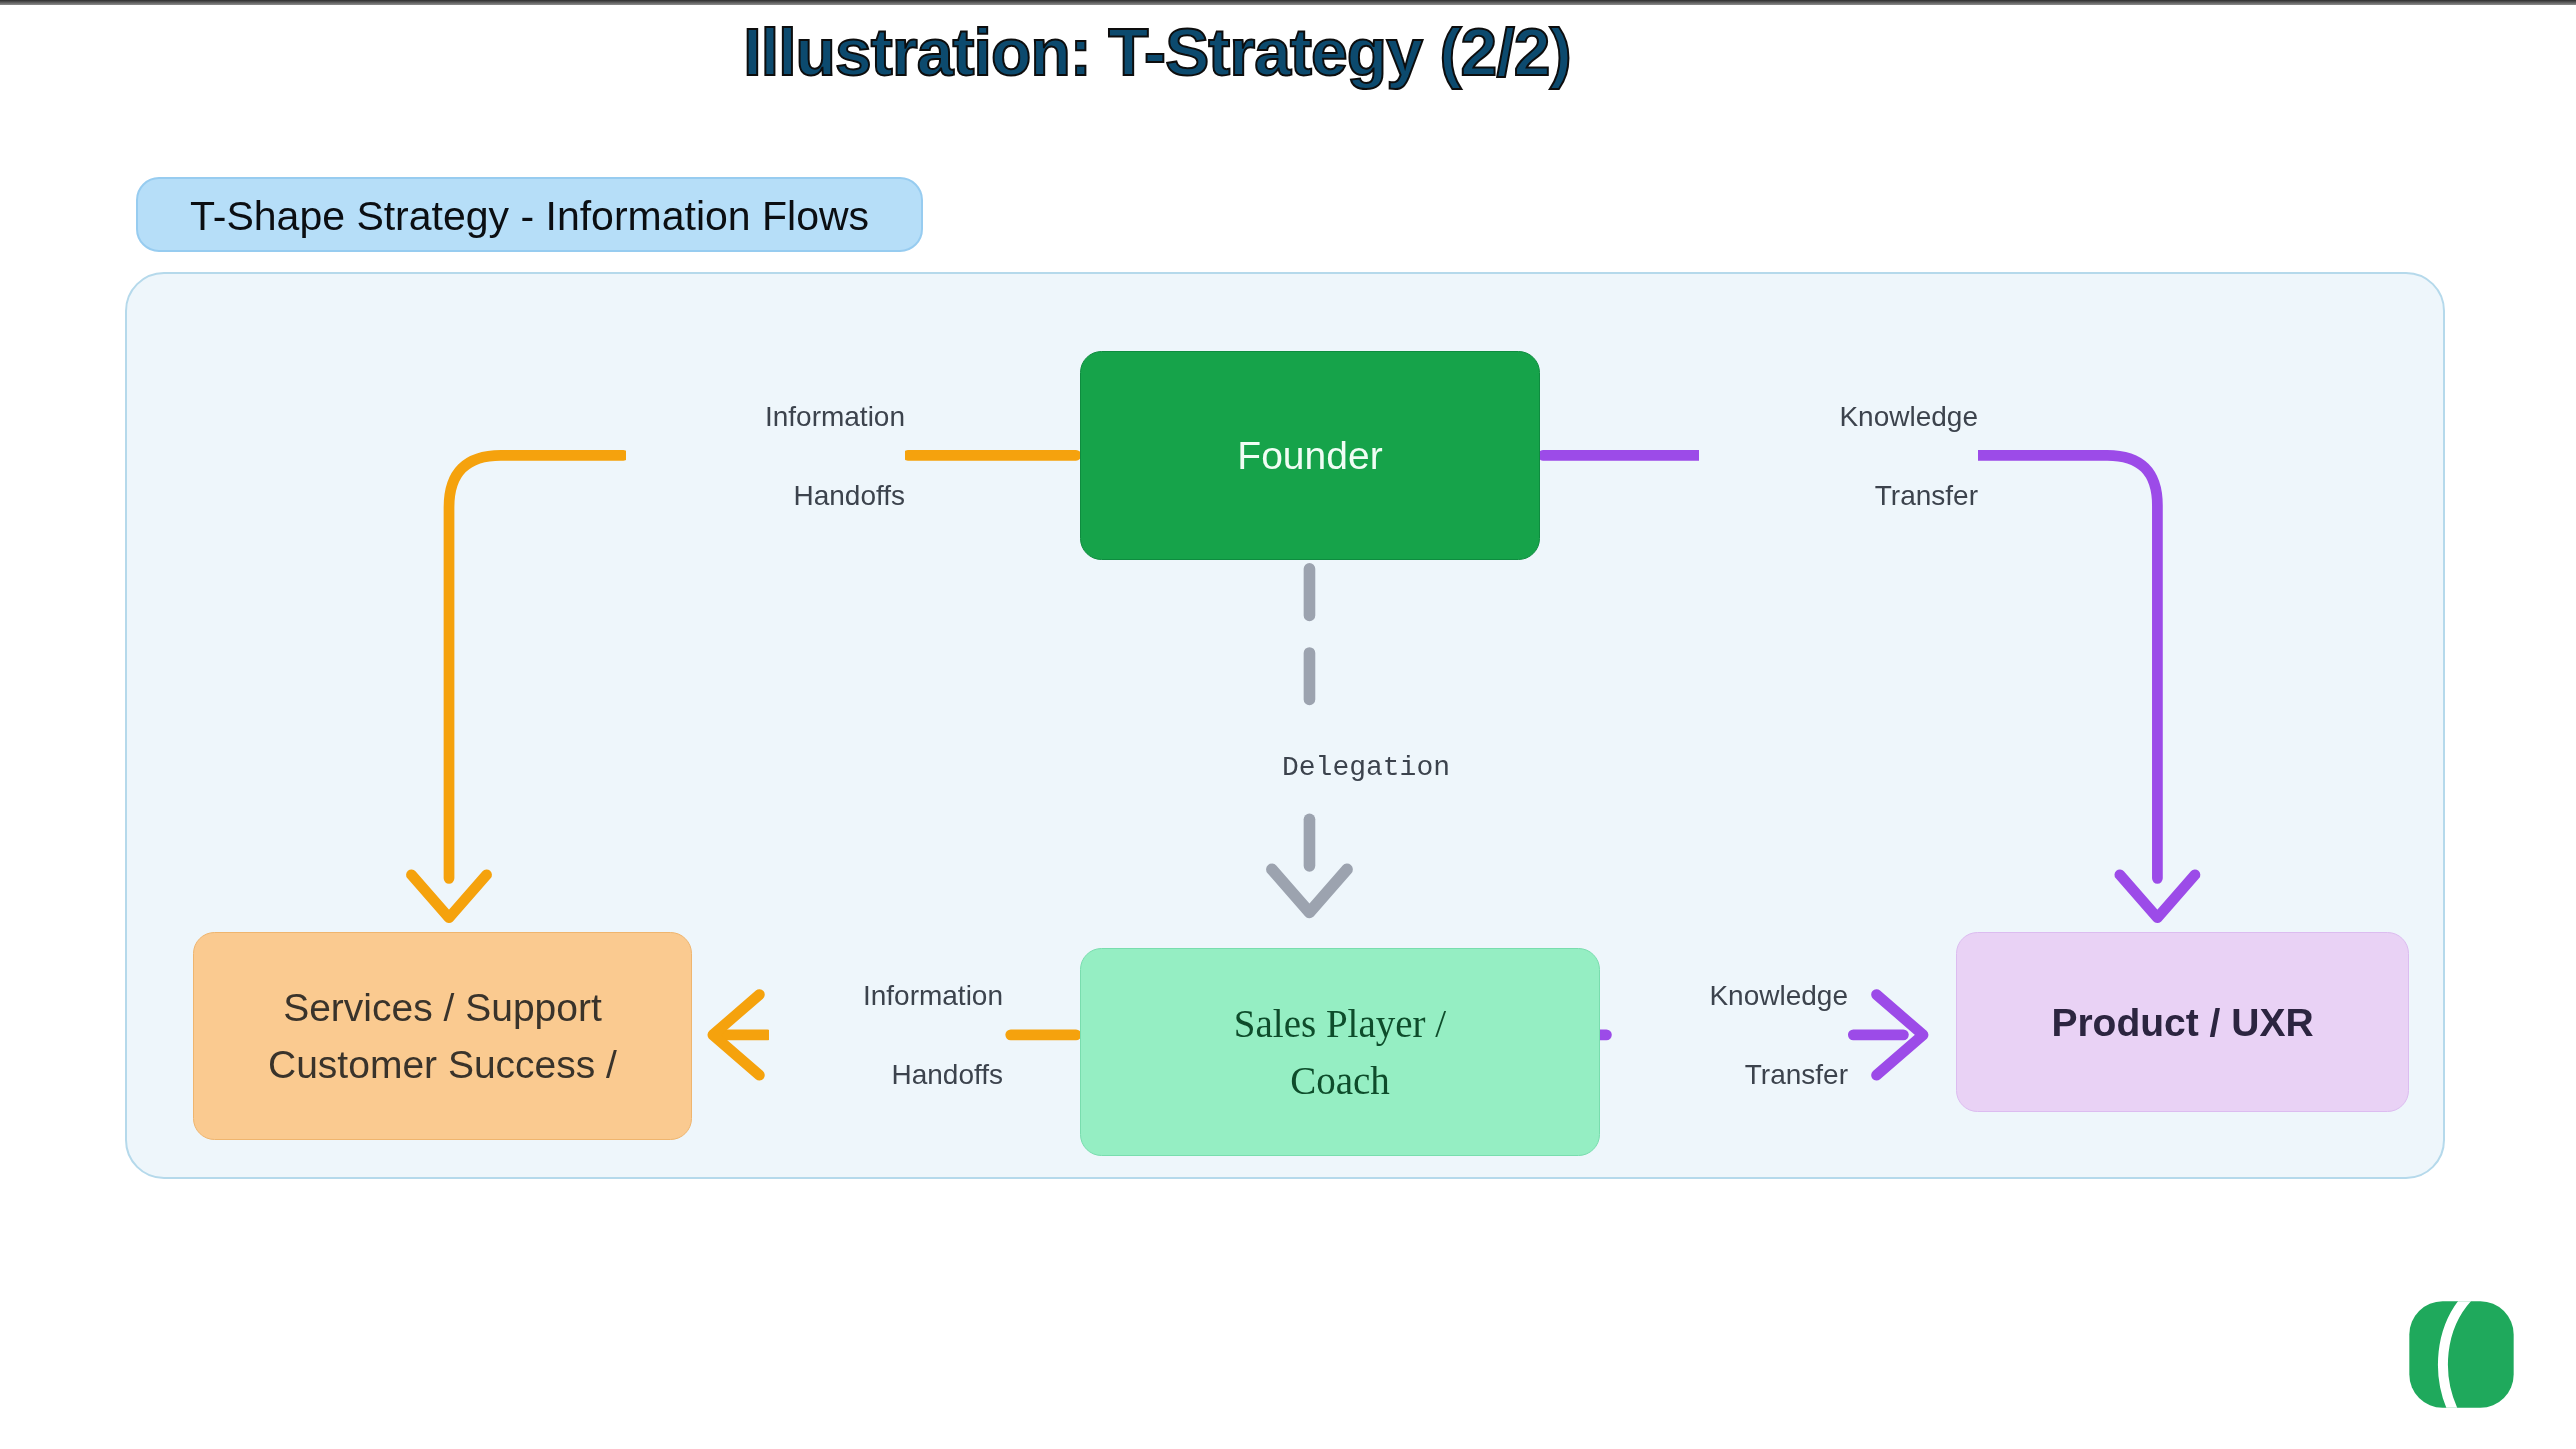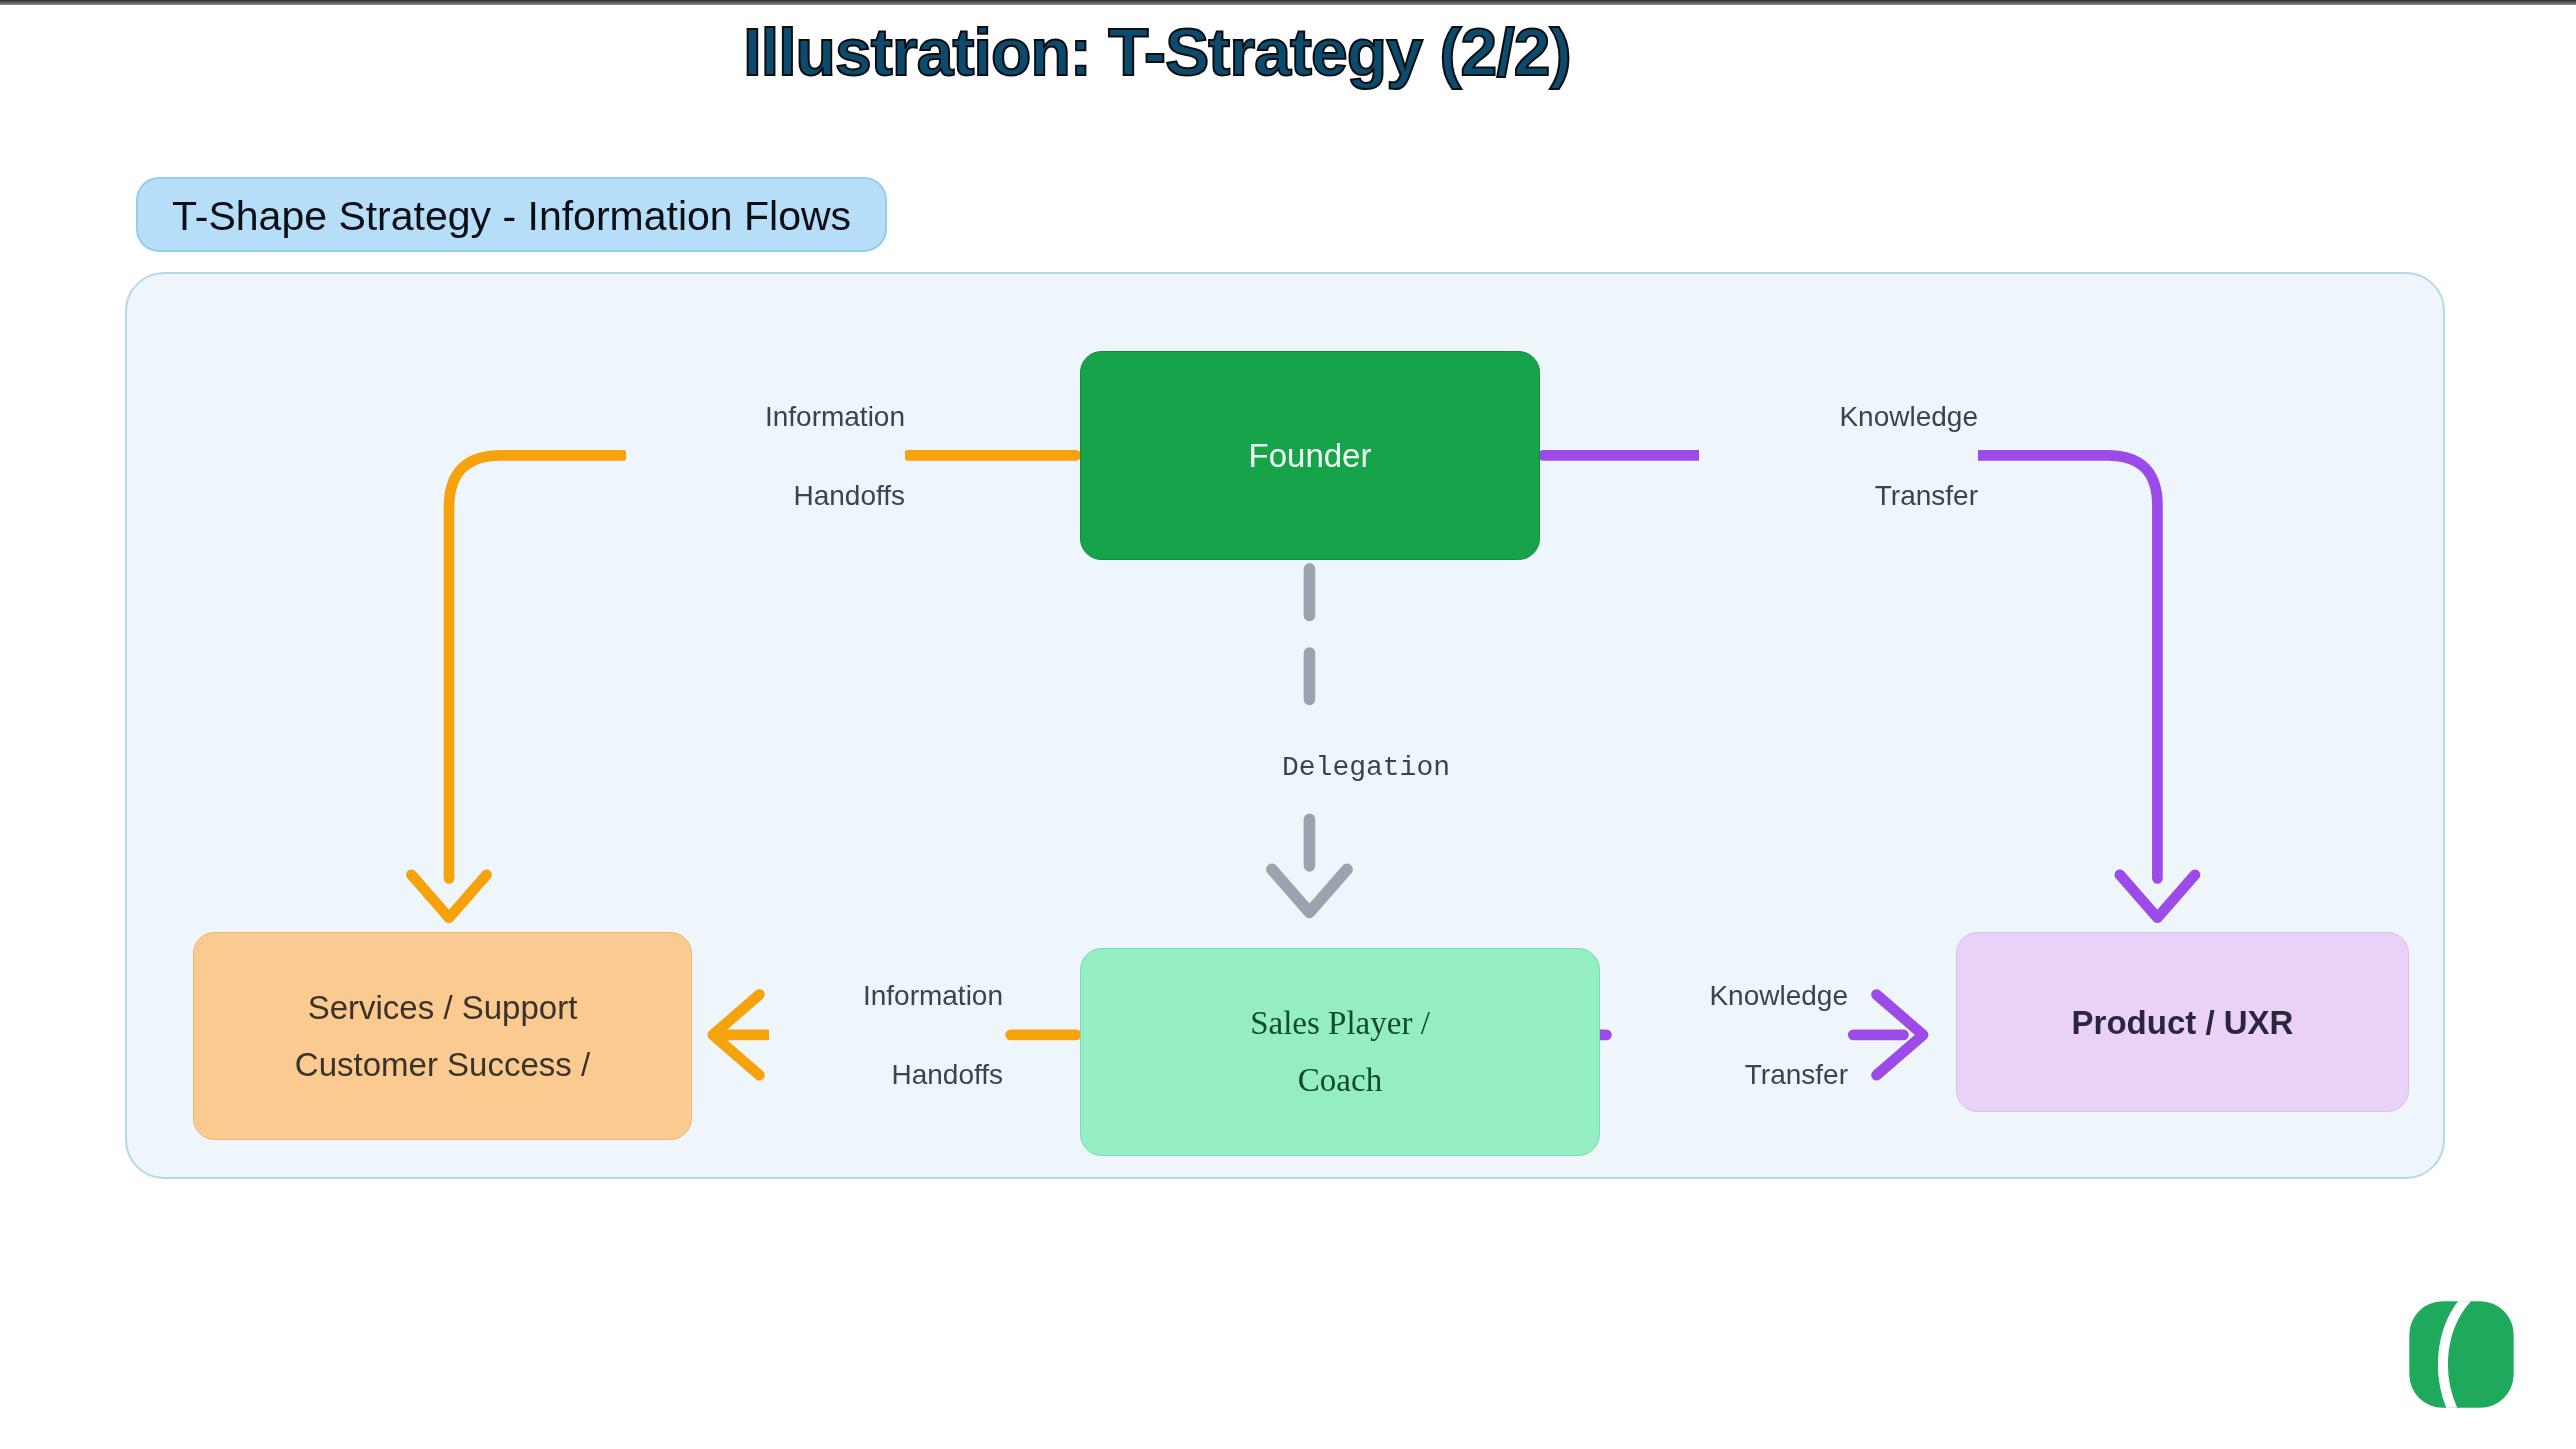--- a/index.html
+++ b/index.html
@@ -9,37 +9,37 @@
   }
   .top-rule{position:absolute;left:0;top:0;width:2576px;height:4.5px;
     background:linear-gradient(#2e2e2e,#8d8d8d);}
   .page-title{
     position:absolute;left:0;top:14.3px;width:2314px;text-align:center;
     font-size:66px;font-weight:700;color:#0c4a6e;letter-spacing:-0.9px;
     -webkit-text-stroke:2px #0d0d0d;
   }
   .badge{
     position:absolute;left:136px;top:177px;height:75px;line-height:75px;
-    padding:0 34px;border-radius:23px;
+    padding:0 52px;border-radius:23px;
     background:var(--c-badge-bg);border:2.7px solid var(--c-badge-border);
     font-size:41px;color:#0b0e12;box-sizing:border-box;
   }
   .canvas{
     position:absolute;left:125px;top:272px;width:2320px;height:907px;
     border-radius:39px;background:var(--c-container-bg);
     border:2.7px solid var(--c-container-border);box-sizing:border-box;
   }
   .edges-layer{position:absolute;left:0;top:0;width:2576px;height:1449px;pointer-events:none;}
   .edge-orange{stroke:var(--c-orange);stroke-width:12;fill:none;stroke-linecap:round;stroke-linejoin:round;}
   .edge-purple{stroke:var(--c-purple);stroke-width:12;fill:none;stroke-linecap:round;stroke-linejoin:round;}
   .edge-gray{stroke:var(--c-gray);stroke-width:13;fill:none;stroke-linecap:round;stroke-linejoin:round;}
   .dashed{stroke-dasharray:52 42;}
   .node{
     position:absolute;display:flex;flex-direction:column;align-items:center;justify-content:center;
-    border-radius:21.5px;font-size:33px;line-height:57px;text-align:center;box-sizing:border-box;
+    border-radius:21.5px;font-size:39px;line-height:57px;text-align:center;box-sizing:border-box;
   }
   .node-founder{left:1080px;top:351px;width:460px;height:209px;
     background:var(--c-founder-bg);border:1.8px solid #0e8c3f;color:var(--c-founder-text);}
   .node-customer{left:193px;top:932px;width:499px;height:208px;
     background:var(--c-customer-bg);border:1.8px solid #efb56e;color:var(--c-customer-text);}
   .node-sales{left:1080px;top:948px;width:520px;height:208px;
     background:var(--c-sales-bg);border:1.8px solid #79ddae;color:var(--c-sales-text);font-family:Liberation Serif, serif;}
   .node-product{left:1956px;top:932px;width:453px;height:180px;
     background:var(--c-product-bg);border:1.8px solid #dcbcf0;color:var(--c-product-text);font-weight:bold;}
   .edge-label{

